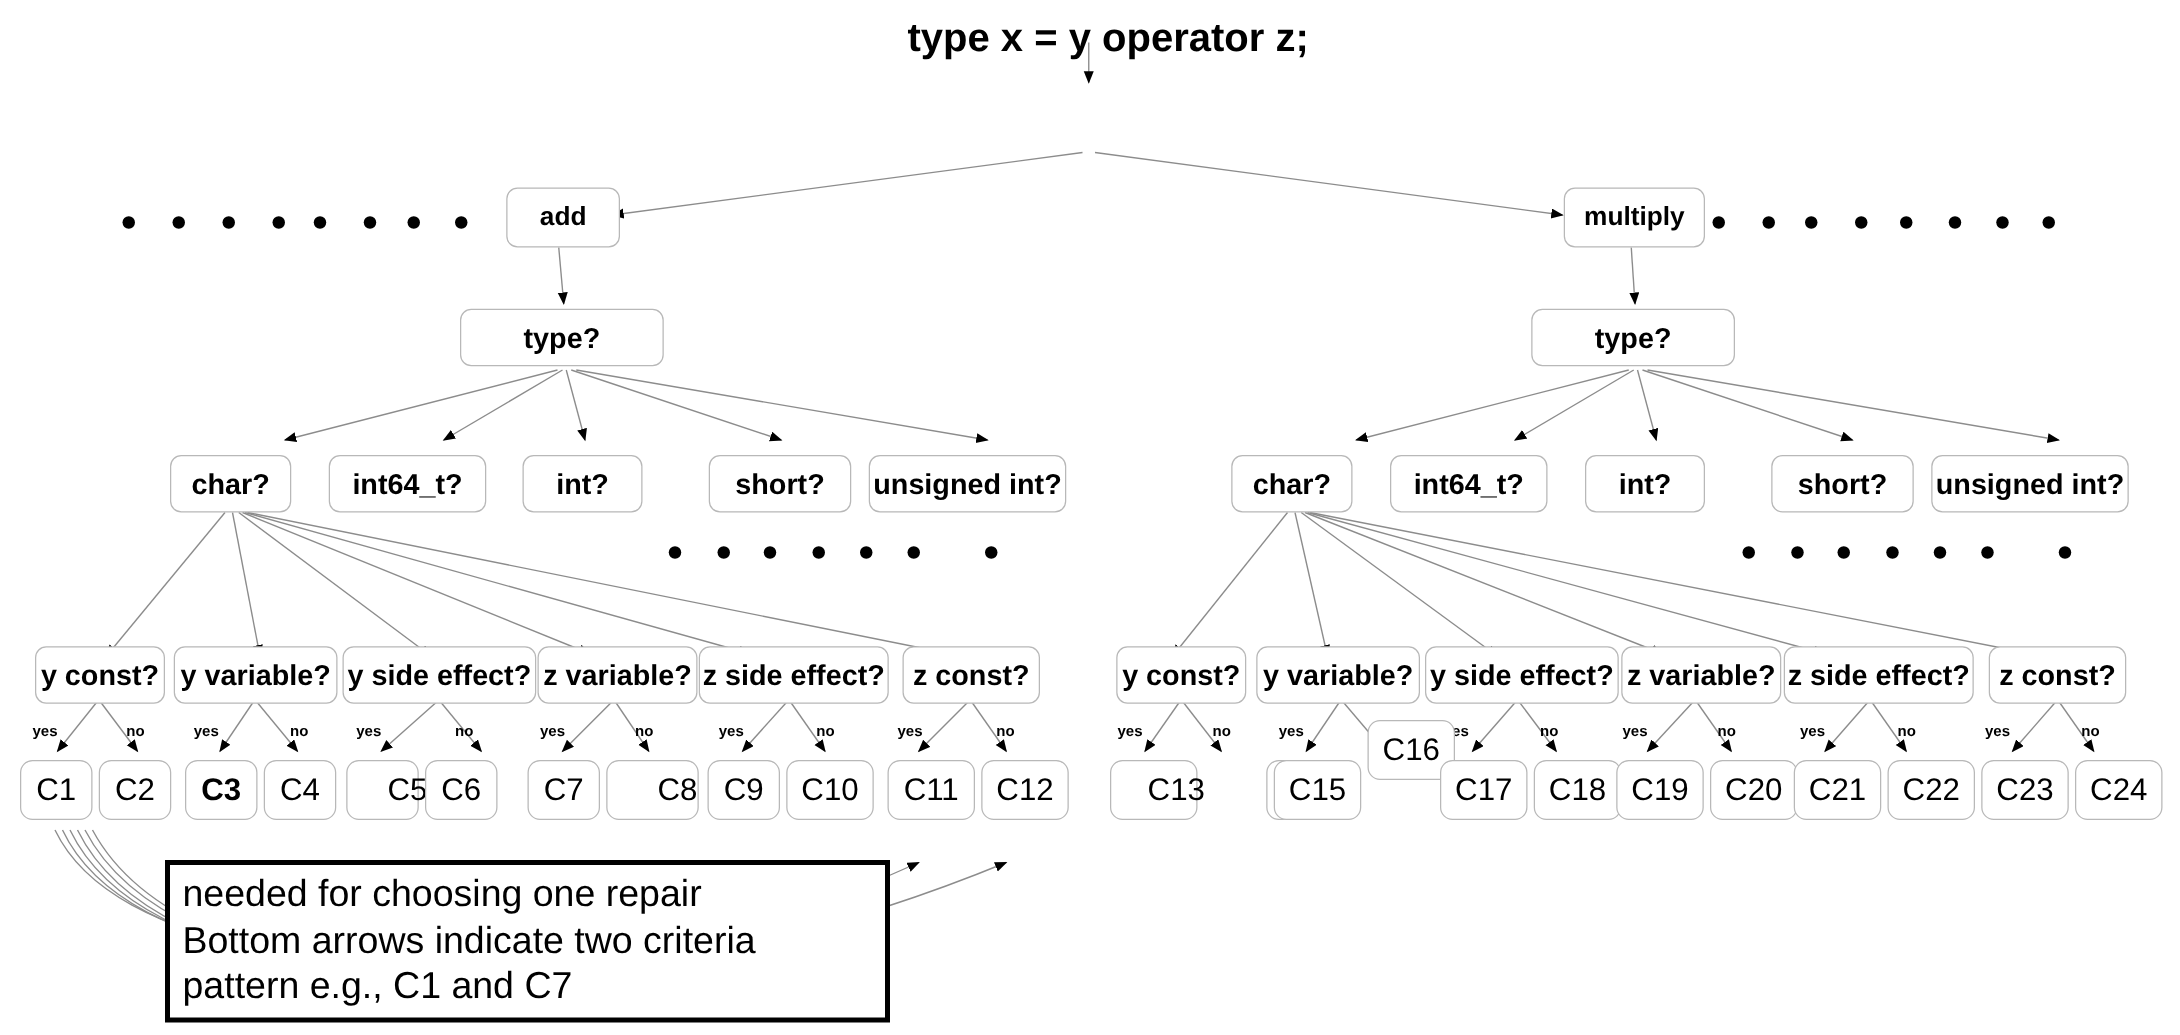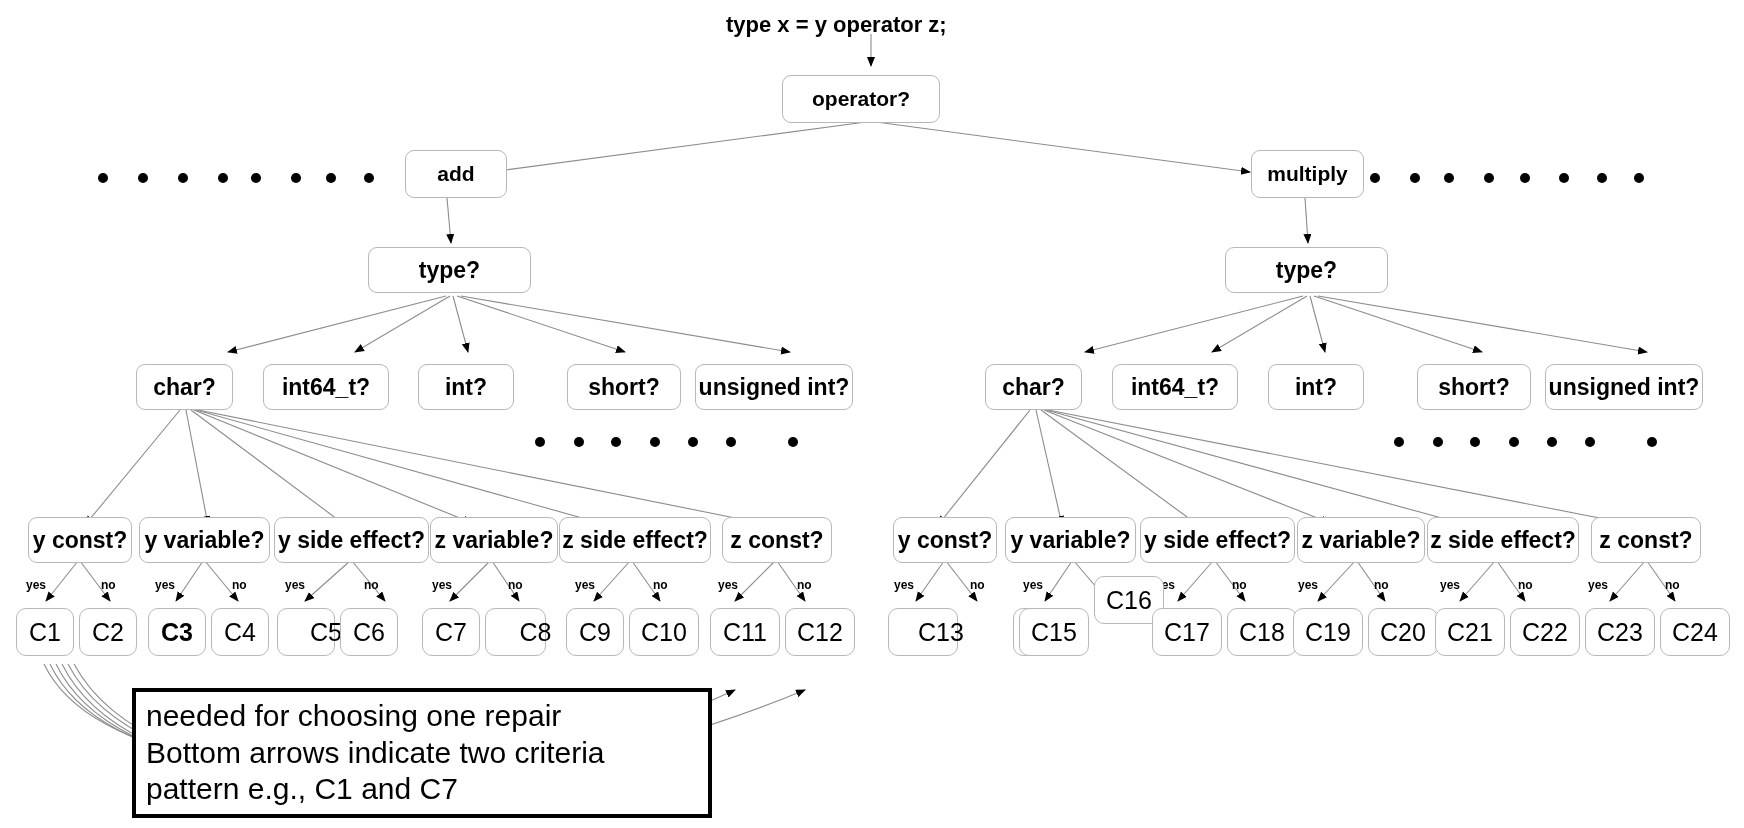--- a/index.html
+++ b/index.html
@@ -49,21 +49,21 @@
     height: 48px;
   }
   .node.cnode {
     font-weight: normal;
     font-size: 25px;
     height: 48px;
     border-radius: 10px;
   }
   .title {
     position: absolute;
-    font-size: 22px;
+    font-size: 32px;
     font-weight: bold;
     color: #000;
     white-space: nowrap;
   }
   .edge-label {
     position: absolute;
     font-size: 12px;
     font-weight: bold;
     color: #000;
     white-space: nowrap;
@@ -165,25 +165,22 @@
       <path d="M50,664 C 100,770 330,810 505,690"></path>
       <path d="M56,664 C 112,780 360,818 600,690"></path>
       <path d="M62,664 C 124,790 400,824 660,690"></path>
       <path d="M68,664 C 136,796 440,826 735,690"></path>
       <path d="M74,664 C 148,802 470,828 805,690"></path>
     </g>
   </svg>
 
   <div class="title" style="left:726px; top:12px;">type x = y operator z;</div>
 
-  <div class="node opnode" style="left:782px; top:75px; width:158px;">
-    <span>operator?</span>
-  </div>
-
-  <div class="node opnode" style="left:405px; top:150px; width:102px;justify-content:center;">
+
+  <div class="node opnode" style="left:405px; top:150px; width:91px;justify-content:center;">
     <span>add</span>
   </div>
   <div class="node opnode" style="left:1251px; top:150px; width:113px;">
     <span>multiply</span>
   </div>
 
   <div>
     <div class="dot" style="left:98px; top:173px;"></div>
     <div class="dot" style="left:138px; top:173px;"></div>
     <div class="dot" style="left:178px; top:173px;"></div>
@@ -342,21 +339,21 @@
   </div>
   <div class="node cnode" style="left:277px; top:608px; width:58px;padding-left:40px;">
     <span>C5</span>
   </div>
   <div class="node cnode" style="left:340px; top:608px; width:58px;">
     <span>C6</span>
   </div>
   <div class="node cnode" style="left:422px; top:608px; width:58px;">
     <span>C7</span>
   </div>
-  <div class="node cnode" style="left:485px; top:608px; width:61px;padding-left:40px;">
+  <div class="node cnode" style="left:485px; top:608px; width:74px;padding-left:40px;">
     <span>C8</span>
   </div>
   <div class="node cnode" style="left:566px; top:608px; width:58px;">
     <span>C9</span>
   </div>
   <div class="node cnode" style="left:629px; top:608px; width:70px;">
     <span>C10</span>
   </div>
   <div class="node cnode" style="left:710px; top:608px; width:70px;">
     <span>C11</span>

